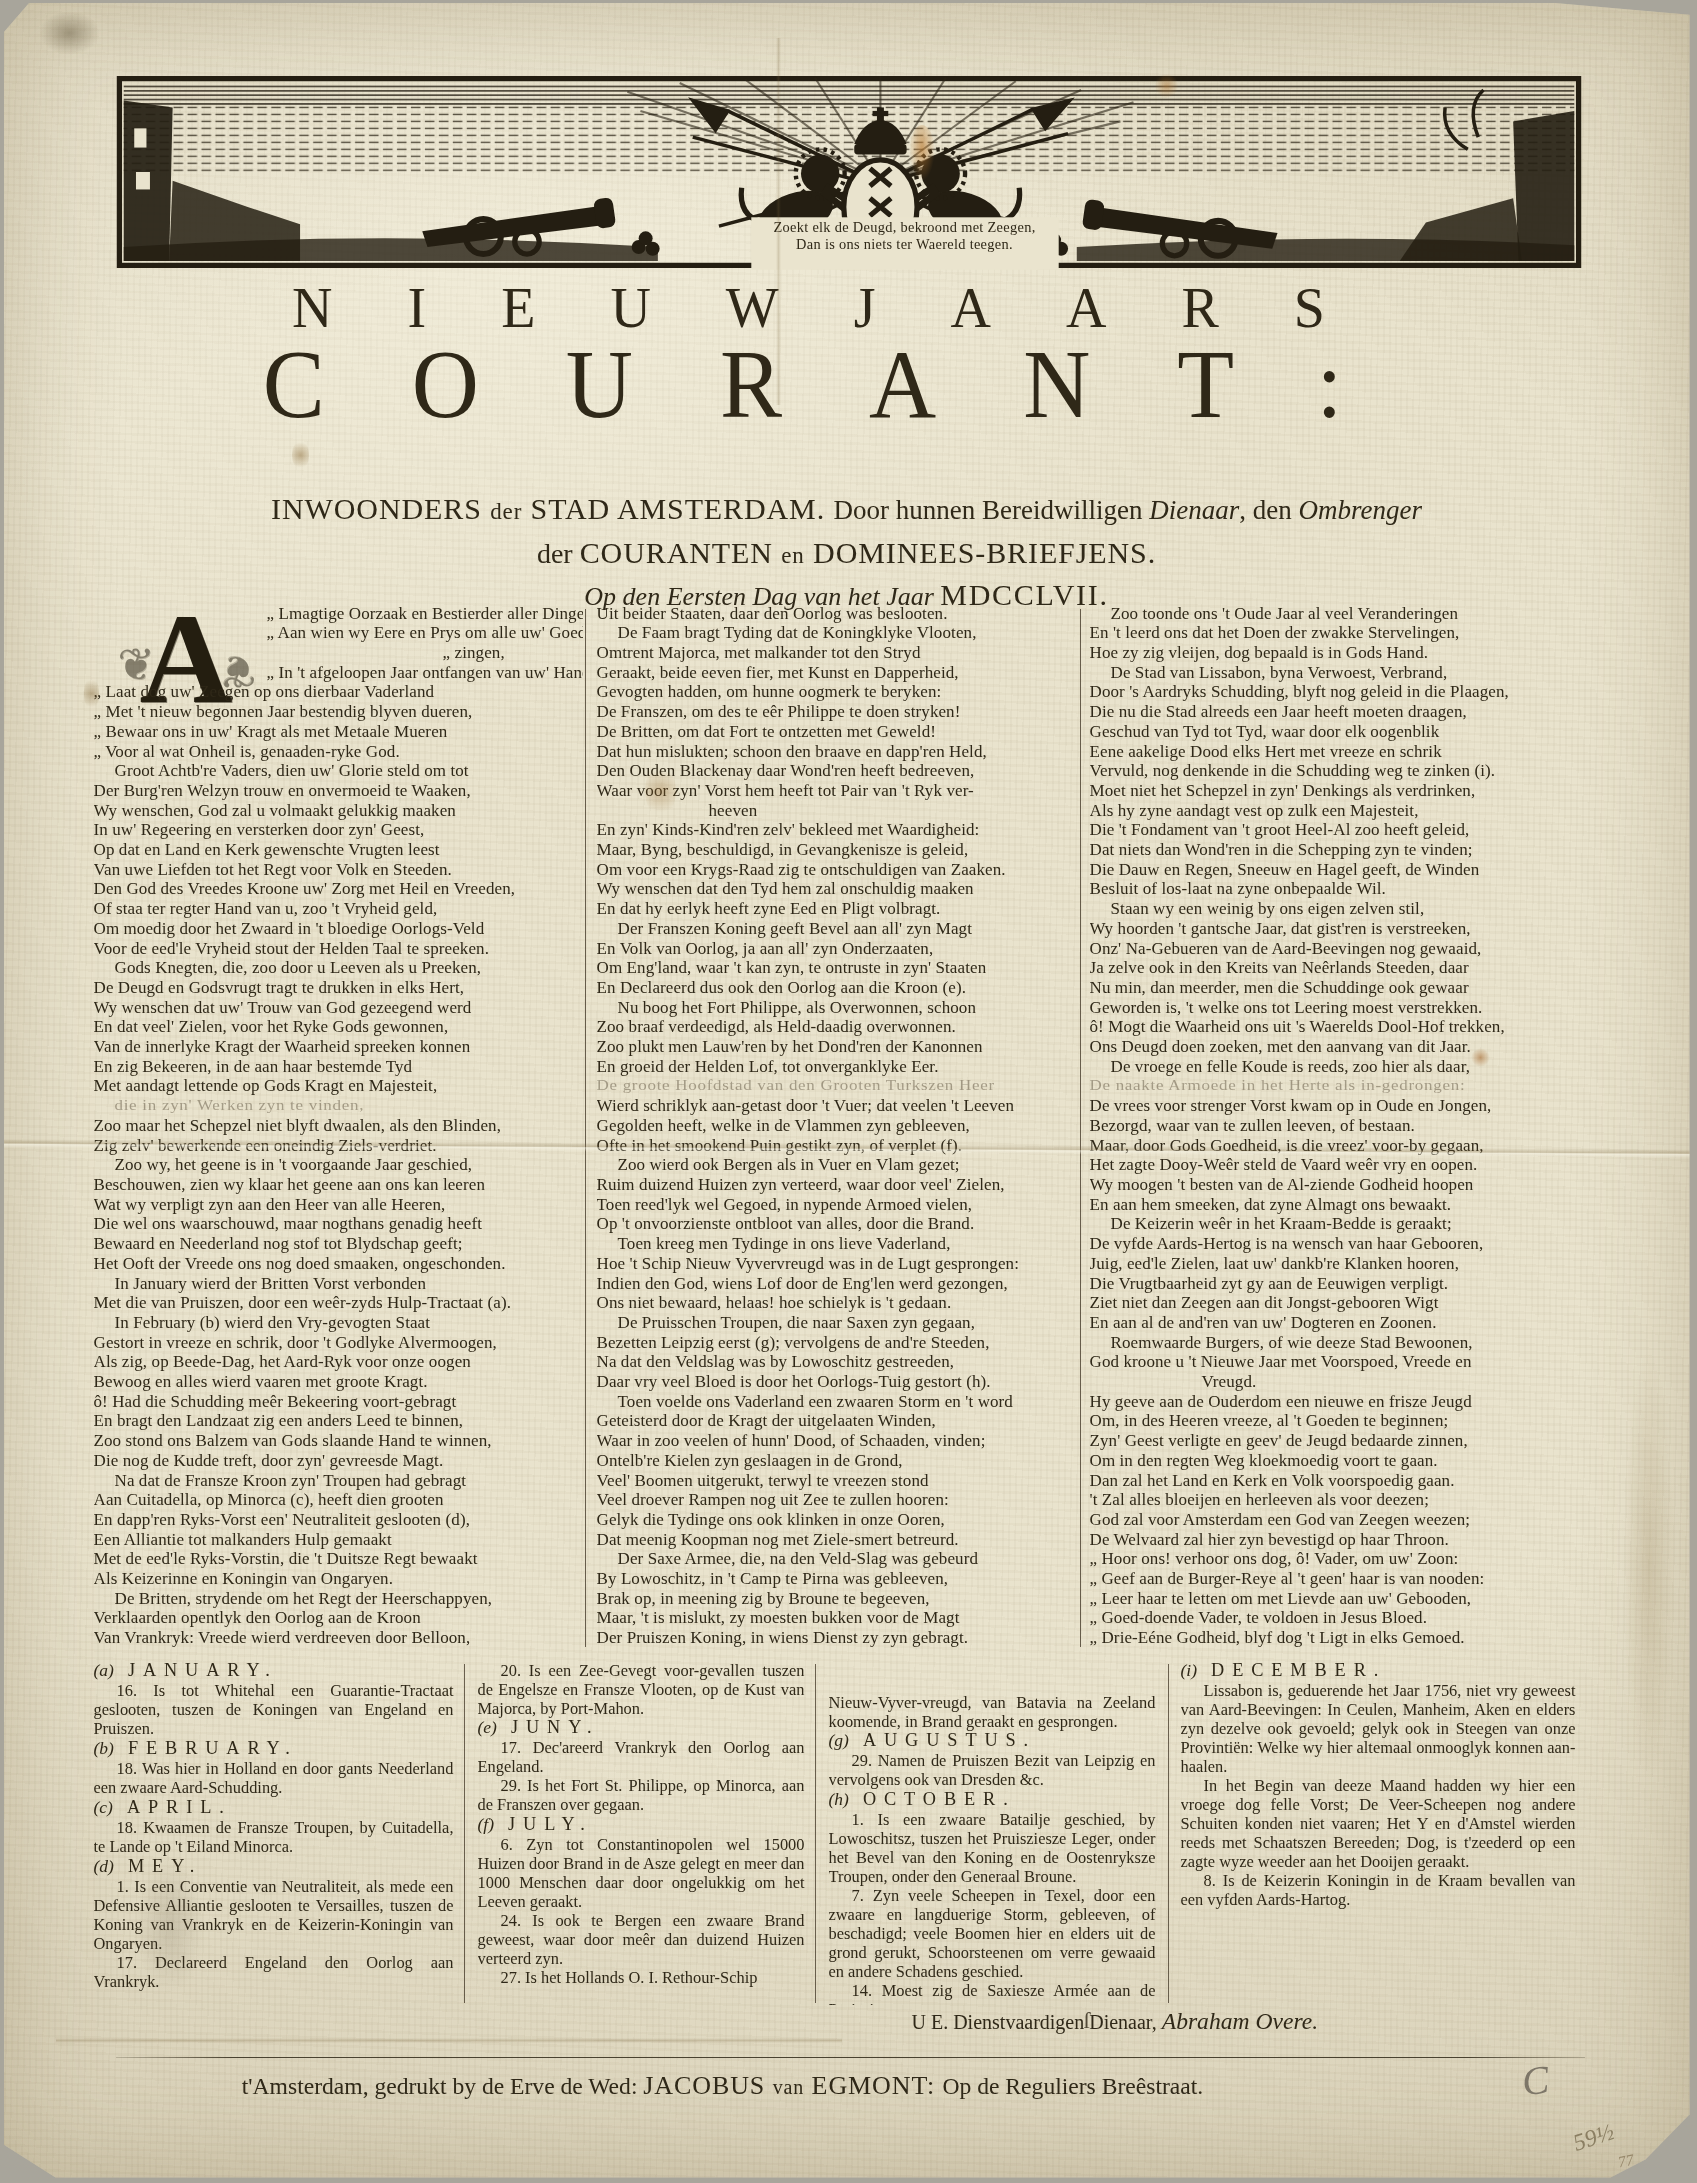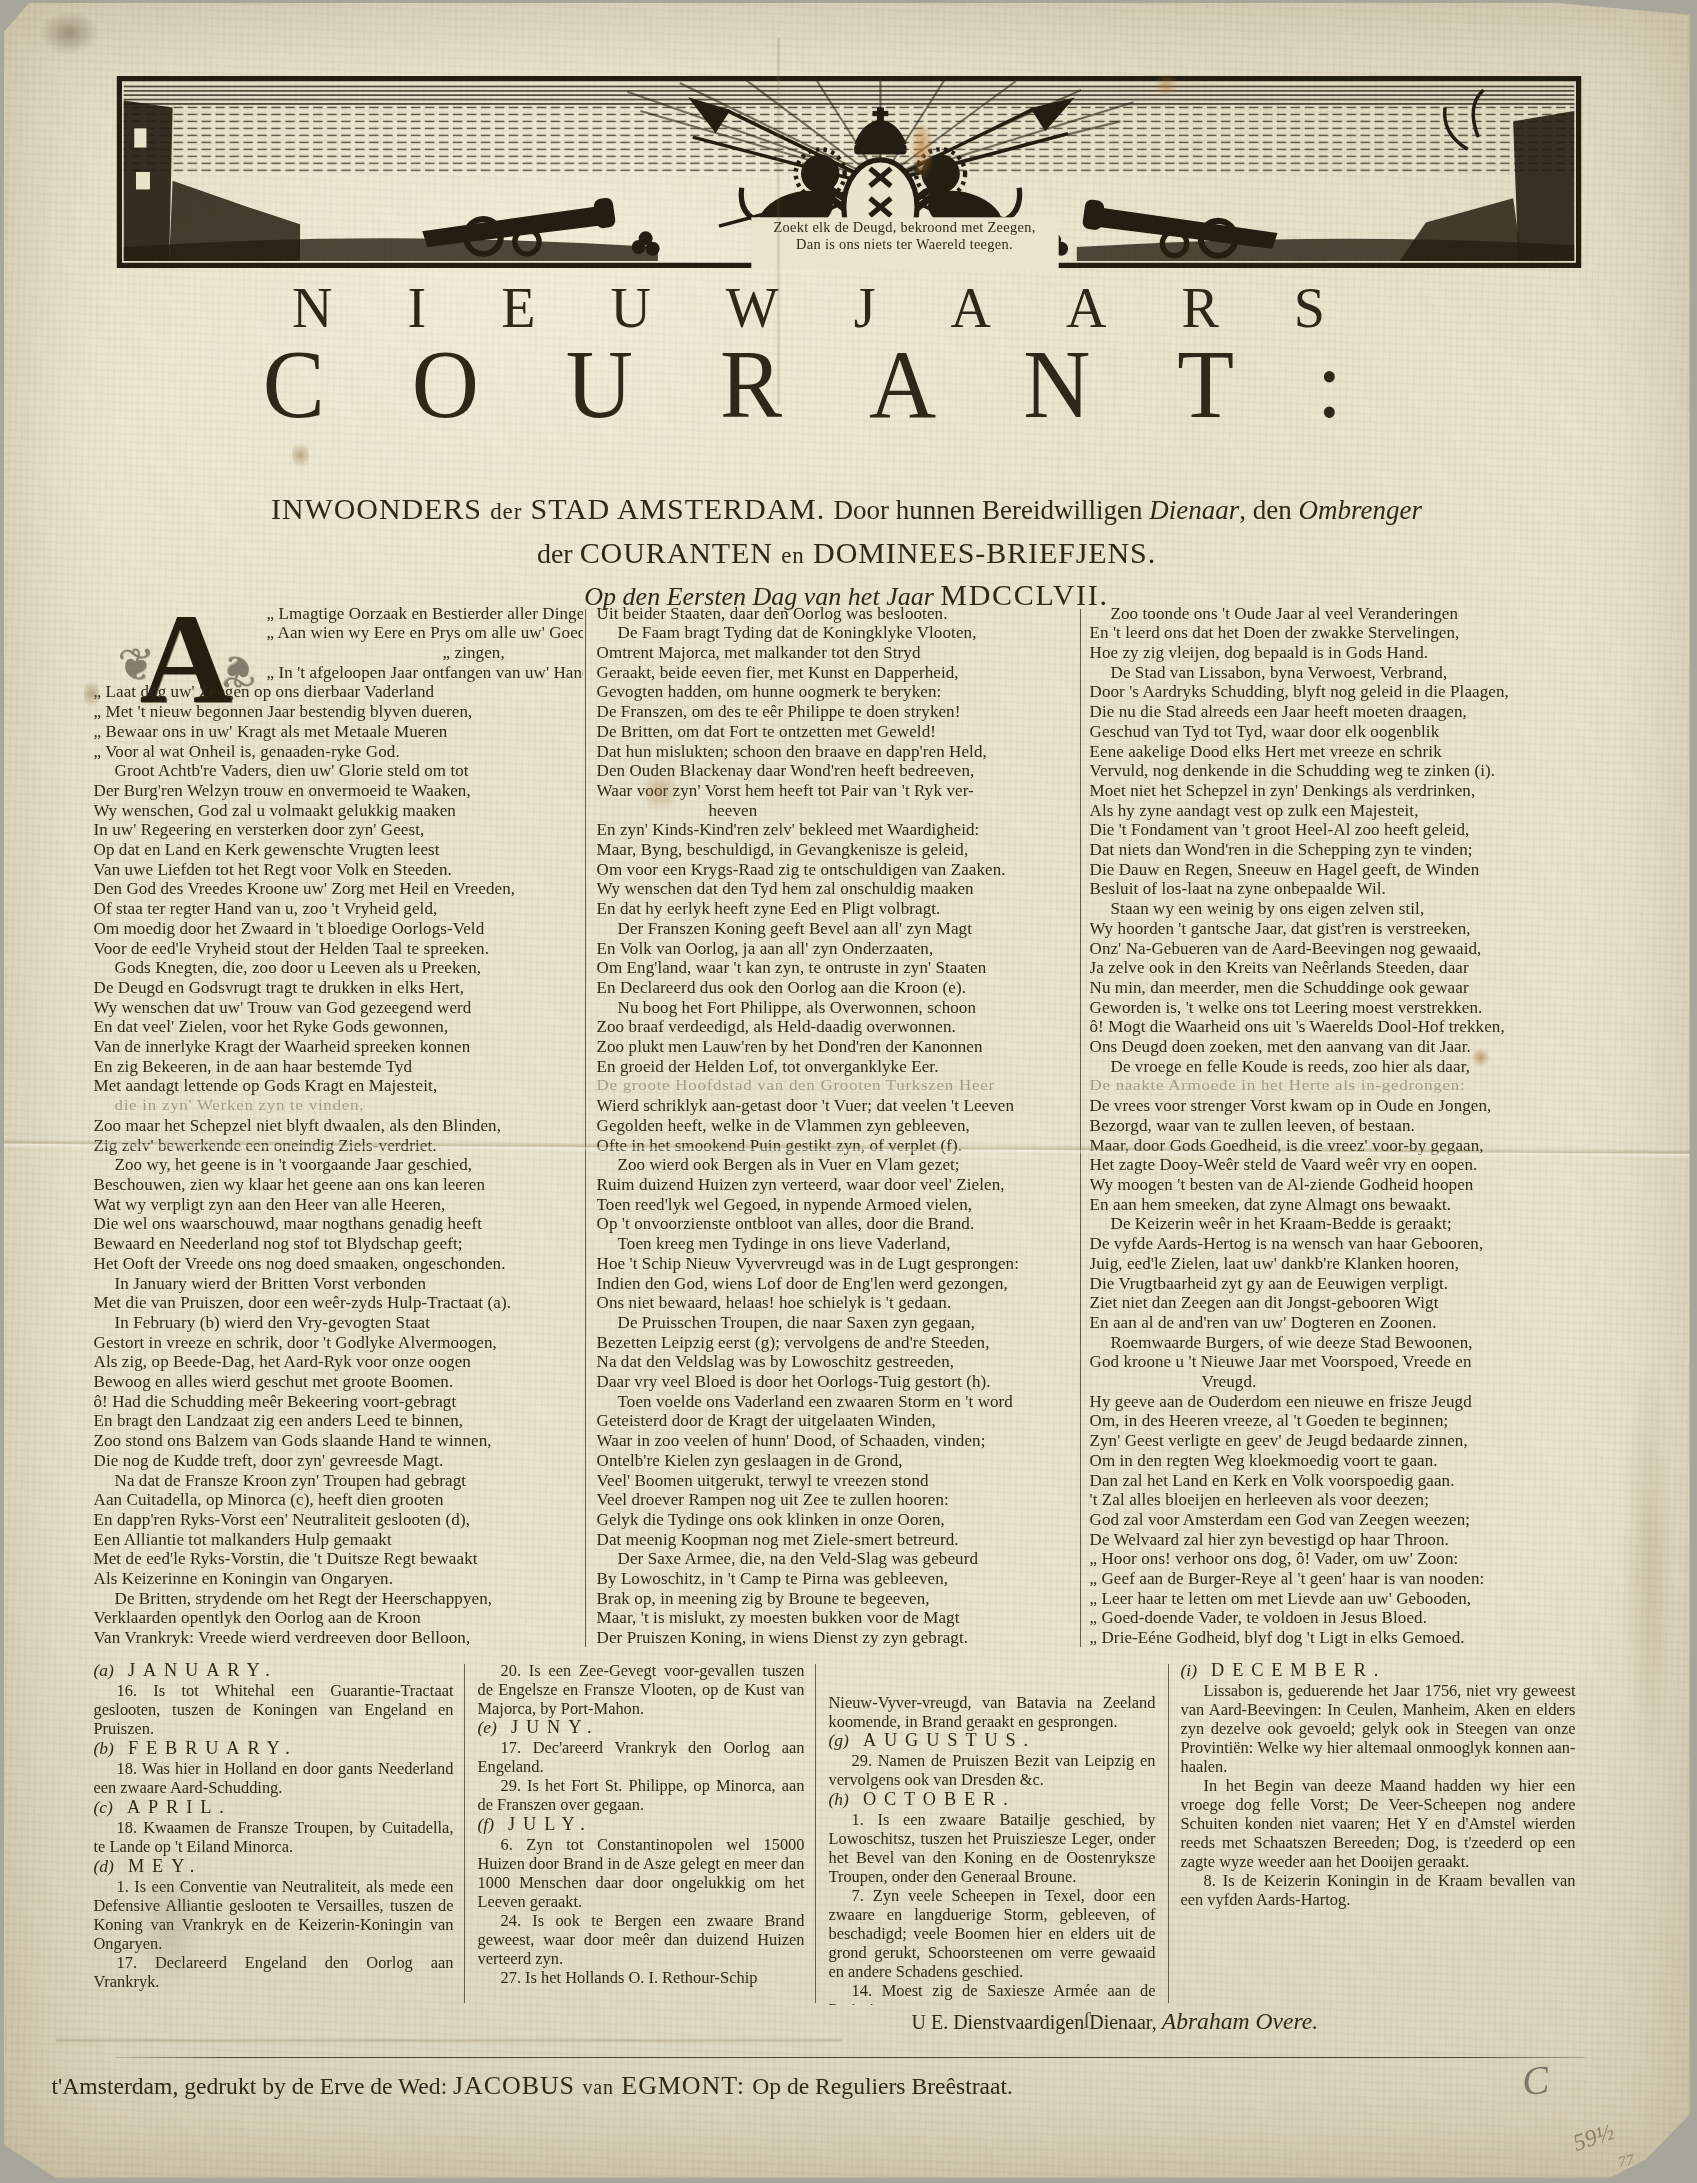--- a/index.html
+++ b/index.html
@@ -67,21 +67,21 @@
   .fitem.hdr{text-align:left;text-indent:0;font-size:18.3px;letter-spacing:7.9px;padding:0.9px 0;}
   .fitem.hdr .lbl{font-style:italic;letter-spacing:0;margin-right:14px;font-size:17.5px;}
   .frule{position:absolute;top:1661px;height:339px;width:1.7px;background:rgba(52,42,26,.7);}
   #fr1{left:460px;} #fr2{left:811px;} #fr3{left:1164px;}
 
   
   #closing{position:absolute;left:908px;top:2005px;white-space:nowrap;}
   .cl-rm{font-size:20px;} .cl-it{font-size:23.6px;font-style:italic;}
   #imprule{position:absolute;left:112px;top:2054px;width:1469px;height:1.7px;
            background:linear-gradient(90deg,rgba(47,40,24,.2),rgba(47,40,24,.85) 8%,rgba(47,40,24,.85) 92%,rgba(47,40,24,.25));}
-  #imprint{position:absolute;left:0;top:2068px;width:1438px;text-align:left;white-space:nowrap;padding-left:48px;}
+  #imprint{position:absolute;left:0;top:2068px;width:1438px;text-align:center;white-space:nowrap;}
   .imp-rm{font-size:23.6px;} .imp-cp{font-size:26px;letter-spacing:0.9px;} .imp-sc{font-size:20px;letter-spacing:0.9px;}
   .pencil{position:absolute;color:#7d7668;font-style:italic;}
   #pencilC{left:1518px;top:2054px;font-size:40px;transform:rotate(-6deg);}
   #pencilNum{left:1569px;top:2121px;font-size:23.6px;transform:rotate(-18deg);color:#8b7f63;}
   #pencil77{left:1614px;top:2149px;font-size:15.7px;transform:rotate(-12deg);color:#97886b;}
   #stray{position:absolute;left:1080px;top:2005px;font-size:23px;color:rgba(47,40,24,.8);}
 </style>
 </head>
 <body>
 
@@ -237,21 +237,21 @@
         <div class="vline">Beschouwen, zien wy klaar het geene aan ons kan leeren</div>
         <div class="vline">Wat wy verpligt zyn aan den Heer van alle Heeren,</div>
         <div class="vline">Die wel ons waarschouwd, maar nogthans genadig heeft</div>
         <div class="vline">Bewaard en Neederland nog stof tot Blydschap geeft;</div>
         <div class="vline">Het Ooft der Vreede ons nog doed smaaken, ongeschonden.</div>
         <div class="vline ind">In January wierd der Britten Vorst verbonden</div>
         <div class="vline">Met die van Pruiszen, door een weêr-zyds Hulp-Tractaat (a).</div>
         <div class="vline ind">In February (b) wierd den Vry-gevogten Staat</div>
         <div class="vline">Gestort in vreeze en schrik, door 't Godlyke Alvermoogen,</div>
         <div class="vline">Als zig, op Beede-Dag, het Aard-Ryk voor onze oogen</div>
-        <div class="vline">Bewoog en alles wierd geschut met groote Boomen.</div>
+        <div class="vline">Bewoog en alles wierd vaaren met groote Kragt.</div>
         <div class="vline">ô! Had die Schudding meêr Bekeering voort-gebragt</div>
         <div class="vline">En bragt den Landzaat zig een anders Leed te binnen,</div>
         <div class="vline">Zoo stond ons Balzem van Gods slaande Hand te winnen,</div>
         <div class="vline">Die nog de Kudde treft, door zyn' gevreesde Magt.</div>
         <div class="vline ind">Na dat de Fransze Kroon zyn' Troupen had gebragt</div>
         <div class="vline">Aan Cuitadella, op Minorca (c), heeft dien grooten</div>
         <div class="vline">En dapp'ren Ryks-Vorst een' Neutraliteit geslooten (d),</div>
         <div class="vline">Een Alliantie tot malkanders Hulp gemaakt</div>
         <div class="vline">Met de eed'le Ryks-Vorstin, die 't Duitsze Regt bewaakt</div>
         <div class="vline">Als Keizerinne en Koningin van Ongaryen.</div>

